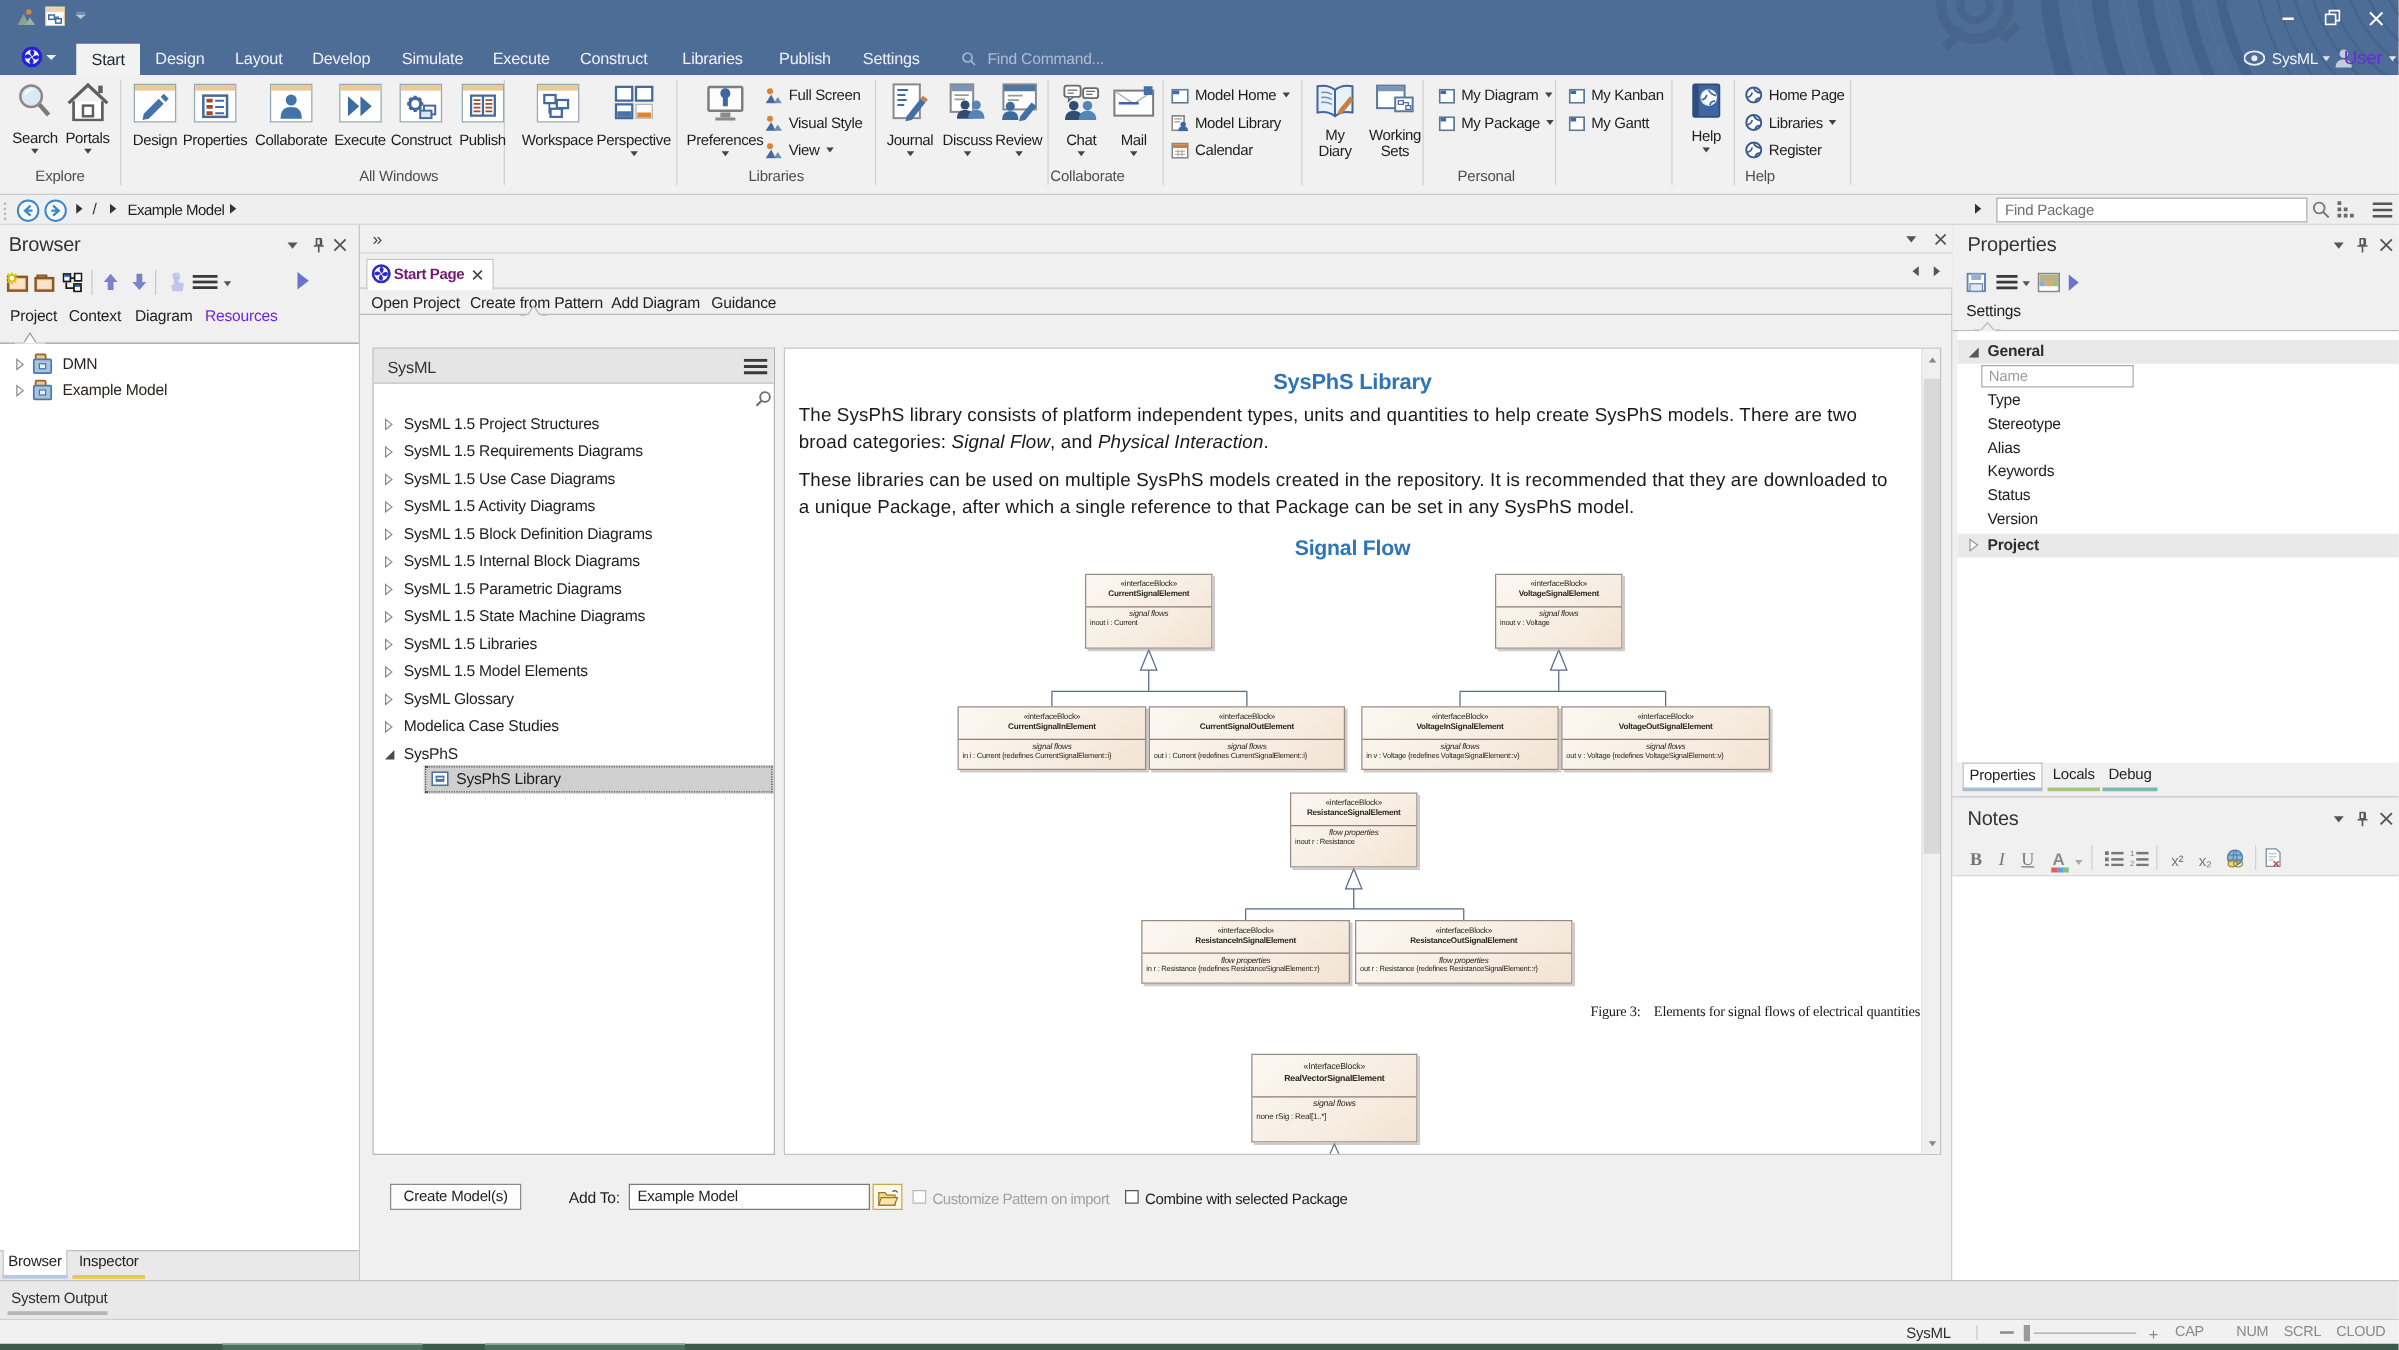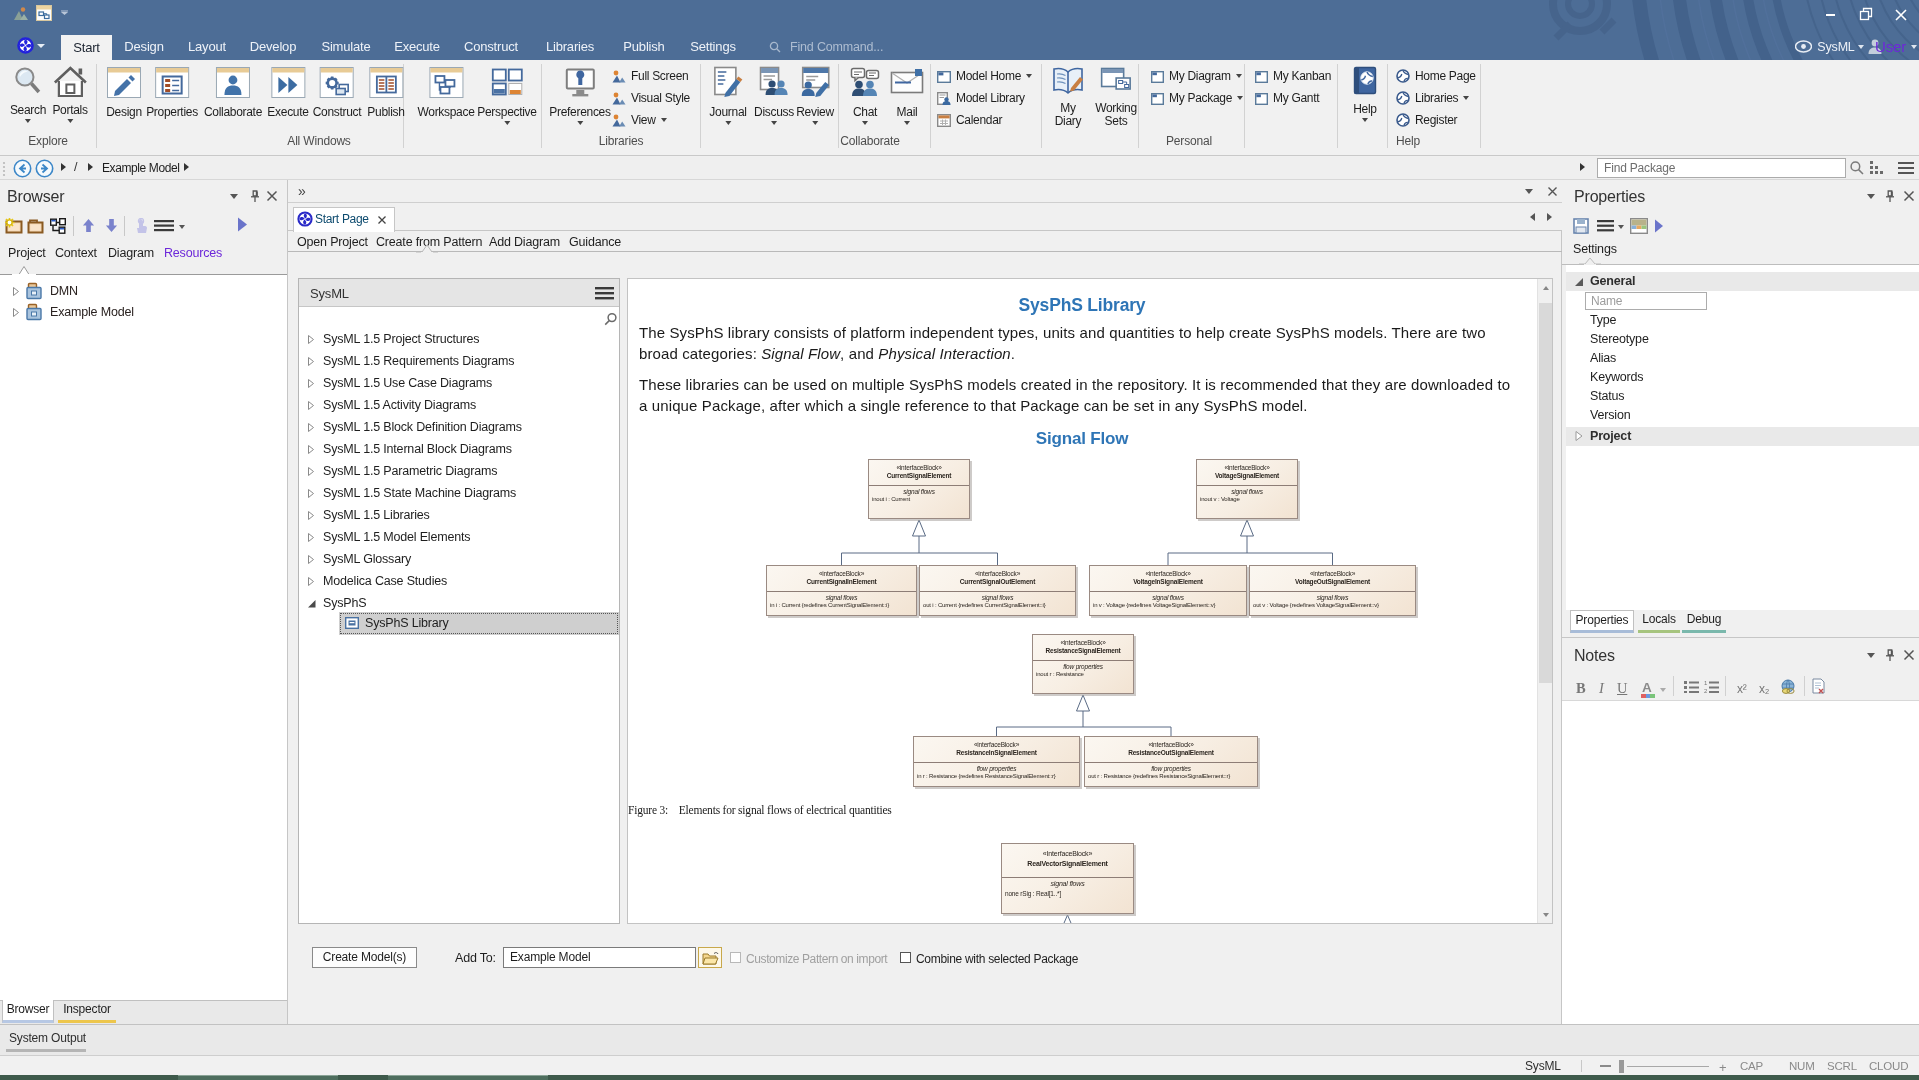--- a/index.html
+++ b/index.html
@@ -590,21 +590,21 @@
     <div class="abs" style="left:5px;top:27px;width:102px;height:25px;background:#fff;border:1px solid #c6c6c6;border-bottom:none"></div>
     <svg class="abs" style="left:9px;top:31px" width="16" height="16" viewBox="0 0 17 17">
       <circle cx="8.5" cy="8.5" r="7" fill="#fff" stroke="#2a2ac8" stroke-width="2.2"></circle>
       <g fill="#2a2ac8">
         <path d="M8.5 2.6 C11 3.4 11.2 6 8.9 8.1 C6.7 6.3 6.5 3.6 8.5 2.6Z"></path>
         <path d="M14.4 8.5 C13.6 11 11 11.2 8.9 8.9 C10.7 6.7 13.4 6.5 14.4 8.5Z"></path>
         <path d="M8.5 14.4 C6 13.6 5.8 11 8.1 8.9 C10.3 10.7 10.5 13.4 8.5 14.4Z"></path>
         <path d="M2.6 8.5 C3.4 6 6 5.8 8.1 8.1 C6.3 10.3 3.6 10.5 2.6 8.5Z"></path>
       </g>
     </svg>
-    <div class="abs" style="left:27px;top:32px;font-size:12px;font-weight:normal;color:#0c4a6e;letter-spacing:-0.3px">Start Page</div>
+    <div class="abs" style="left:27px;top:32px;font-size:12px;font-weight:bold;color:#701a75;letter-spacing:-0.3px">Start Page</div>
     <svg class="abs" style="left:89px;top:35px" width="10" height="10" stroke="#444" stroke-width="1.3">
         <path d="M1.5 1.5 L8.5 8.5 M8.5 1.5 L1.5 8.5"></path>
       </svg>
     <div class="abs" style="left:1242px;top:33px;width:0;height:0;border-top:4px solid transparent;border-bottom:4px solid transparent;border-right:5px solid #555"></div>
     <div class="abs" style="left:1259px;top:33px;width:0;height:0;border-top:4px solid transparent;border-bottom:4px solid transparent;border-left:5px solid #555"></div>
     <div class="abs" style="left:9px;top:55px;font-size:12.5px;color:#1e1e1e">Open Project</div>
     <div class="abs" style="left:88px;top:55px;font-size:12.5px;color:#1e1e1e">Create from Pattern</div>
     <div class="abs" style="left:201px;top:55px;font-size:12.5px;color:#1e1e1e">Add Diagram</div>
     <div class="abs" style="left:281px;top:55px;font-size:12.5px;color:#1e1e1e">Guidance</div>
     <div class="abs" style="left:0;top:71px;width:1274px;height:1px;background:#b9b9b9"></div>
@@ -747,21 +747,21 @@
         <div class="u3" style="top:27.5px">flow properties</div>
         <div class="u4" style="top:36px">in r : Resistance {redefines ResistanceSignalElement::r}</div>
       </div>
       <div class="ub" style="left:456px;top:457px;width:174px;height:51px">
         <div class="u1">«interfaceBlock»</div>
           <div class="u2">ResistanceOutSignalElement</div>
         <div class="ud" style="top:25px"></div>
         <div class="u3" style="top:27.5px">flow properties</div>
         <div class="u4" style="top:36px">out r : Resistance {redefines ResistanceSignalElement::r}</div>
       </div>
-      <div class="abs" style="left:0;top:525px;width:908px;text-align:left;font-family:'Liberation Serif',serif;font-size:11.5px;letter-spacing:-0.2px;color:#1a1a1a">Figure 3:&nbsp;&nbsp;&nbsp;&nbsp;Elements for signal flows of electrical quantities</div>
+      <div class="abs" style="left:0;top:525px;width:908px;text-align:right;font-family:'Liberation Serif',serif;font-size:11.5px;letter-spacing:-0.2px;color:#1a1a1a">Figure 3:&nbsp;&nbsp;&nbsp;&nbsp;Elements for signal flows of electrical quantities</div>
       <div class="ub" style="left:373px;top:564px;width:133px;height:71px">
         <div class="u1" style="top:6px;font-size:7px">«InterfaceBlock»</div>
           <div class="u2" style="top:16px;font-size:7px">RealVectorSignalElement</div>
         <div class="ud" style="top:33px"></div>
         <div class="u3" style="top:36px;font-size:7px">signal flows</div>
         <div class="u4" style="top:46px;font-size:6.5px">none rSig : Real[1..*]</div>
       </div>
 
       <div class="abs" style="left:909px;top:0;width:17px;height:646px;background:#f0f0f0;border-left:1px solid #e2e2e2">
         <div class="abs" style="left:1px;top:1px;width:15px;height:16px;background:#f0f0f0">

